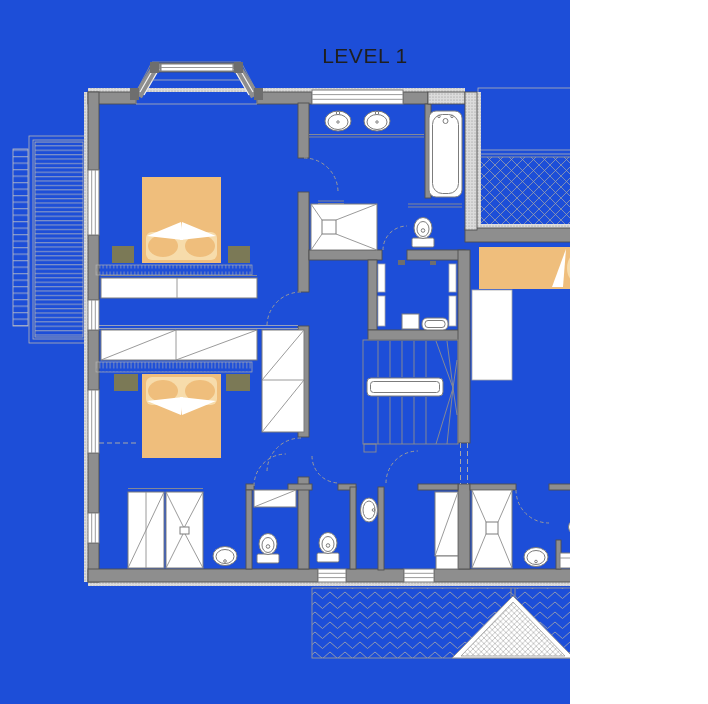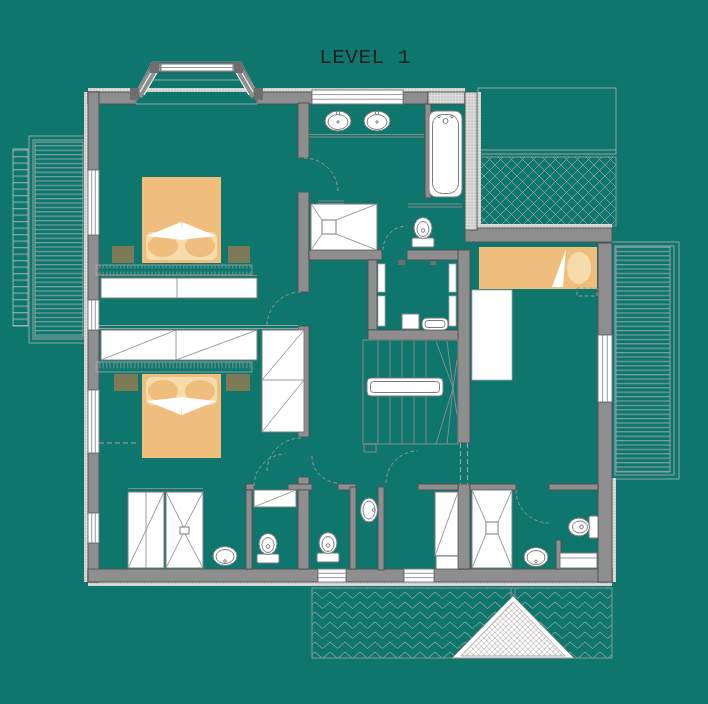--- a/index.html
+++ b/index.html
@@ -1,17 +1,17 @@
 <!DOCTYPE html>
 <html><head>
 <meta charset="utf-8">
 <style>
   html,body{margin:0;padding:0;background:#fff;}
-  .stage{position:relative;width:708px;height:704px;background:#0f766e;overflow:hidden;
-         font-family:Liberation Mono, monospace;}
+  .stage{position:relative;width:570px;height:704px;background:#1d4ed8;overflow:hidden;
+         font-family:Liberation Sans, sans-serif;}
   svg{display:block}
   
   .s    {stroke:#8f8f8f;stroke-width:.9;fill:none}
   .sl   {stroke:#b5b5b5;stroke-width:.8;fill:none}
   .f    {stroke:#7c7c7c;stroke-width:1;fill:#fff}
   .fl   {stroke:#a9a9a9;stroke-width:.8;fill:#fff}
   .dash {stroke:#9a9a9a;stroke-width:1;fill:none;stroke-dasharray:3.5 2.6}
   .dash2{stroke:#a8a8a8;stroke-width:1;fill:none;stroke-dasharray:5 3}
   .walls{stroke:#4f4f4f;stroke-width:.9}
   .stipfill{fill:url(#pstip);stroke:#4f4f4f;stroke-width:.9}

